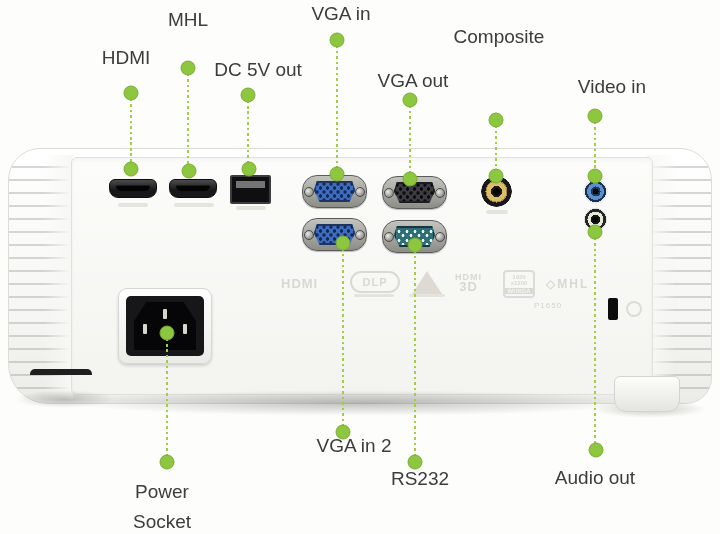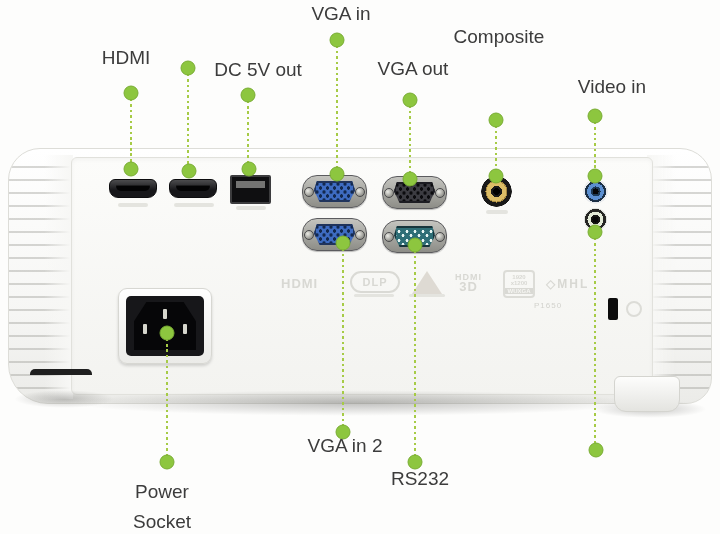--- a/index.html
+++ b/index.html
@@ -197,28 +197,30 @@
   <div class="dot" style="left:167px;top:462px"></div>
   <div class="dot" style="left:343px;top:243px"></div>
   <div class="dot" style="left:343px;top:432px"></div>
   <div class="dot" style="left:415px;top:245px"></div>
   <div class="dot" style="left:415px;top:462px"></div>
   <div class="dot" style="left:595px;top:232px"></div>
   <div class="dot" style="left:596px;top:450px"></div>
 
   <div class="lbl" style="left:126px;top:47px">HDMI</div>
   <div class="lbl" style="left:188px;top:6px;line-height:28px">
+    <span>MHL</span>
   </div>
   <div class="lbl" style="left:258px;top:59px">DC 5V out</div>
   <div class="lbl" style="left:341px;top:3px">VGA in</div>
-  <div class="lbl" style="left:413px;top:58px">VGA out</div>
+  <div class="lbl" style="left:413px;top:70px">VGA out</div>
   <div class="lbl" style="left:499px;top:24px;line-height:26px">
     <span>Composite</span>
   </div>
   <div class="lbl" style="left:612px;top:76px">Video in</div>
   <div class="lbl" style="left:162px;top:477px;line-height:30px">
     <span>Power</span>
     <span>Socket</span>
   </div>
-  <div class="lbl" style="left:345px;top:435px">VGA in 2</div>
+  <div class="lbl" style="left:354px;top:435px">VGA in 2</div>
   <div class="lbl" style="left:420px;top:468px">RS232</div>
+  <div class="lbl" style="left:595px;top:467px">Audio out</div>
 
 </div>
 
 </body></html>

